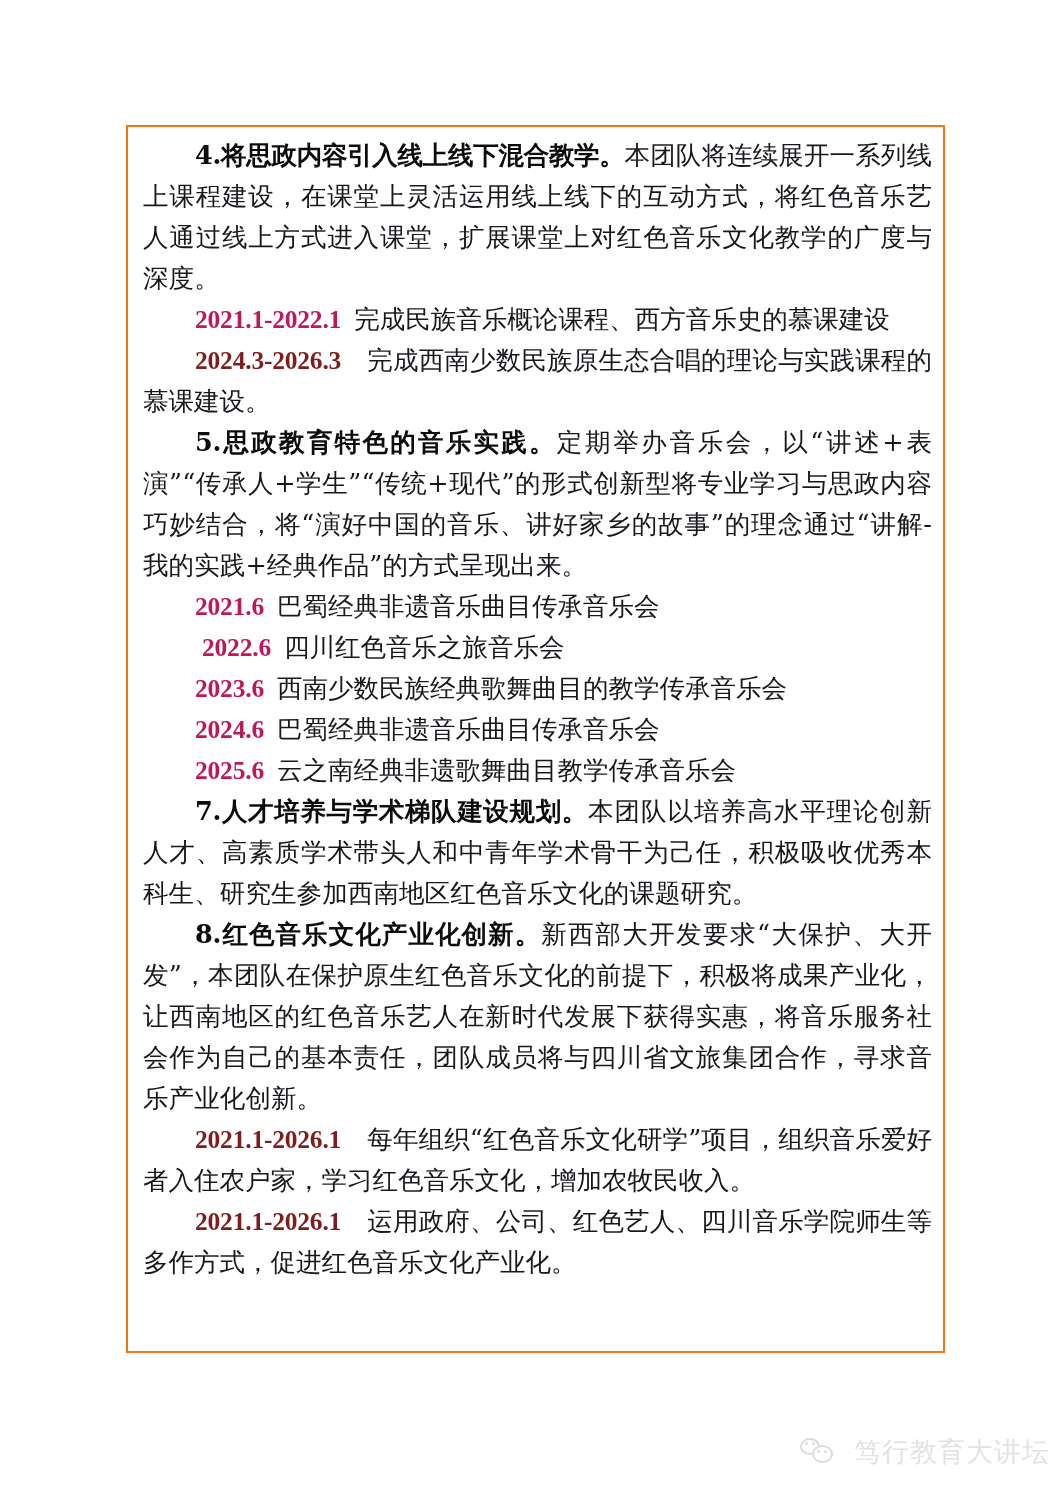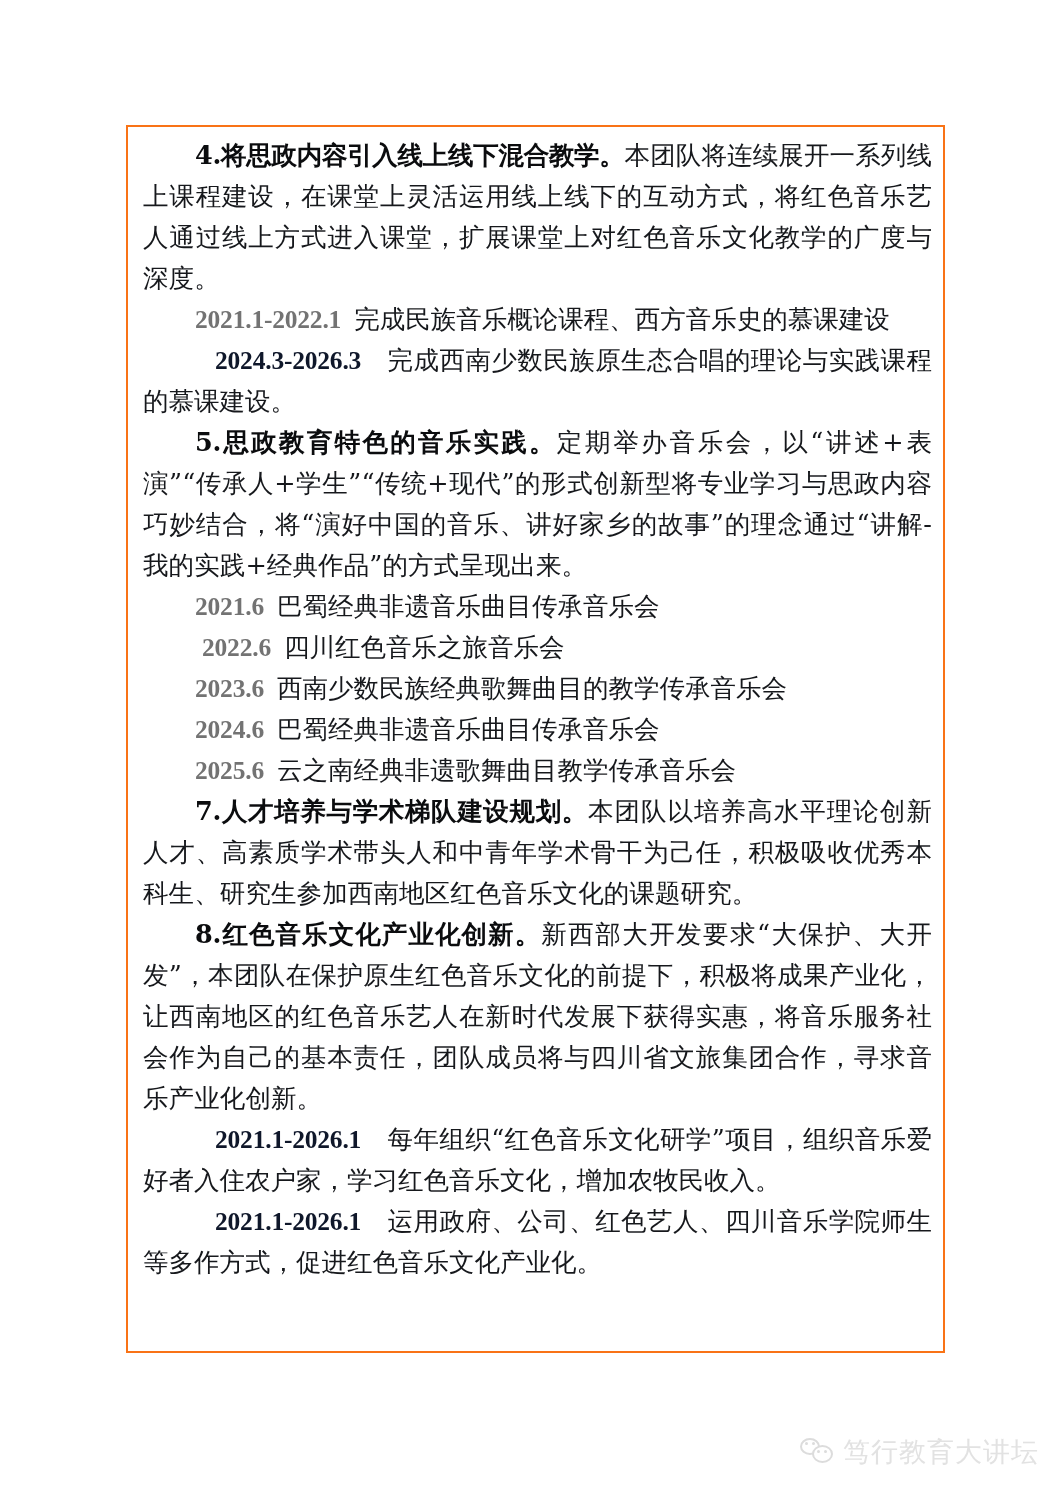--- a/index.html
+++ b/index.html
@@ -75,52 +75,51 @@
     text-align: left;
     white-space: nowrap;
     font-family: "DejaVu Serif", "Liberation Serif", serif;
   }
   .sched.indent-wide { padding-left: 59px; }
 
   .sched .date {
     font-weight: bold;
     font-family: "Liberation Serif", "DejaVu Serif", serif;
     letter-spacing: -0.2px;
-    color: #737373;
+    color: #be185d;
   }
   .sched .gap-sm { display: inline-block; width: 13px; }
 
   
   .sched-wrap {
     margin: 0;
     font-size: 25.5px;
     line-height: 41px;
     color: #16181c;
     text-indent: 52px;
     text-align: justify;
     text-justify: inter-ideograph;
     font-family: "DejaVu Serif", "Liberation Serif", serif;
   }
   .sched-wrap .date {
     font-weight: bold;
     font-family: "Liberation Serif", "DejaVu Serif", serif;
     letter-spacing: -0.2px;
-    color: #0f172a;
-    margin-left: 20px;
+    color: #7f1d1d;
   }
   .sched-wrap .gap-lg { display: inline-block; width: 26px; }
 
   
   #watermark {
     position: absolute;
     left: 800px;
     top: 1437px;
     display: flex;
     align-items: center;
-    gap: 9px;
+    gap: 20px;
     opacity: 1;
   }
   #watermark .wm-icon {
     width: 34px;
     height: 28px;
     position: relative;
     flex: none;
   }
   #watermark .wm-icon .bub {
     position: absolute;

